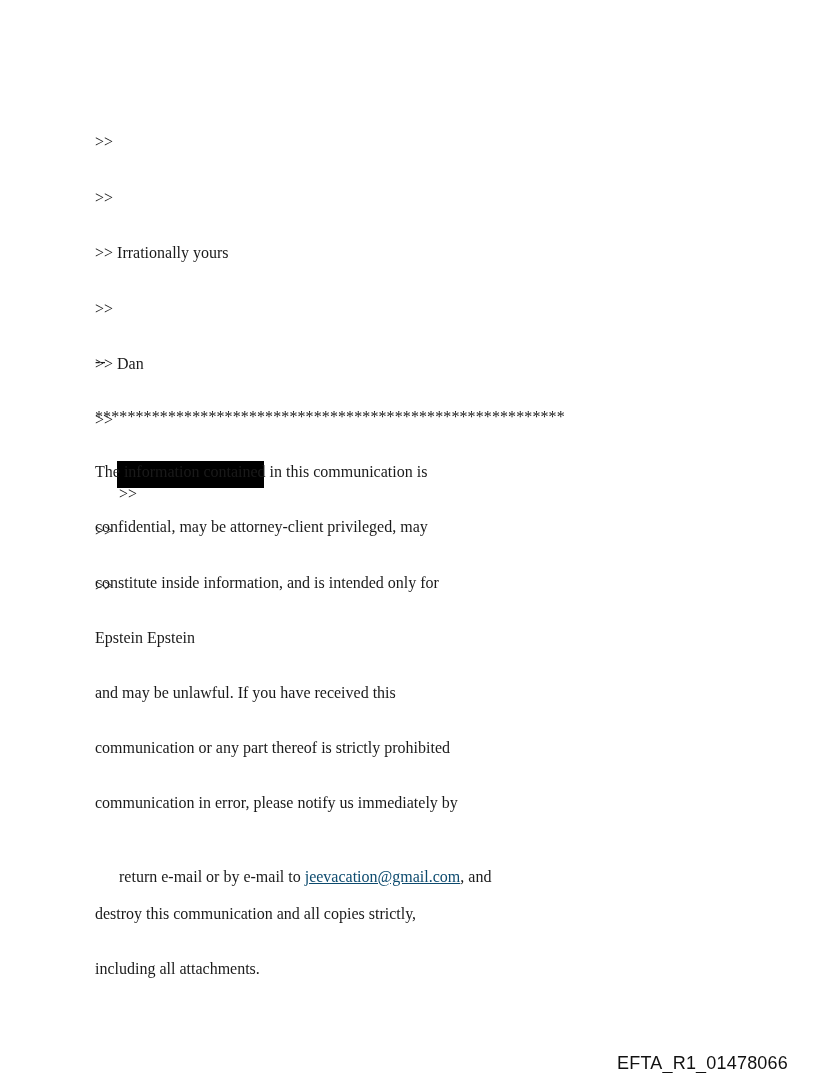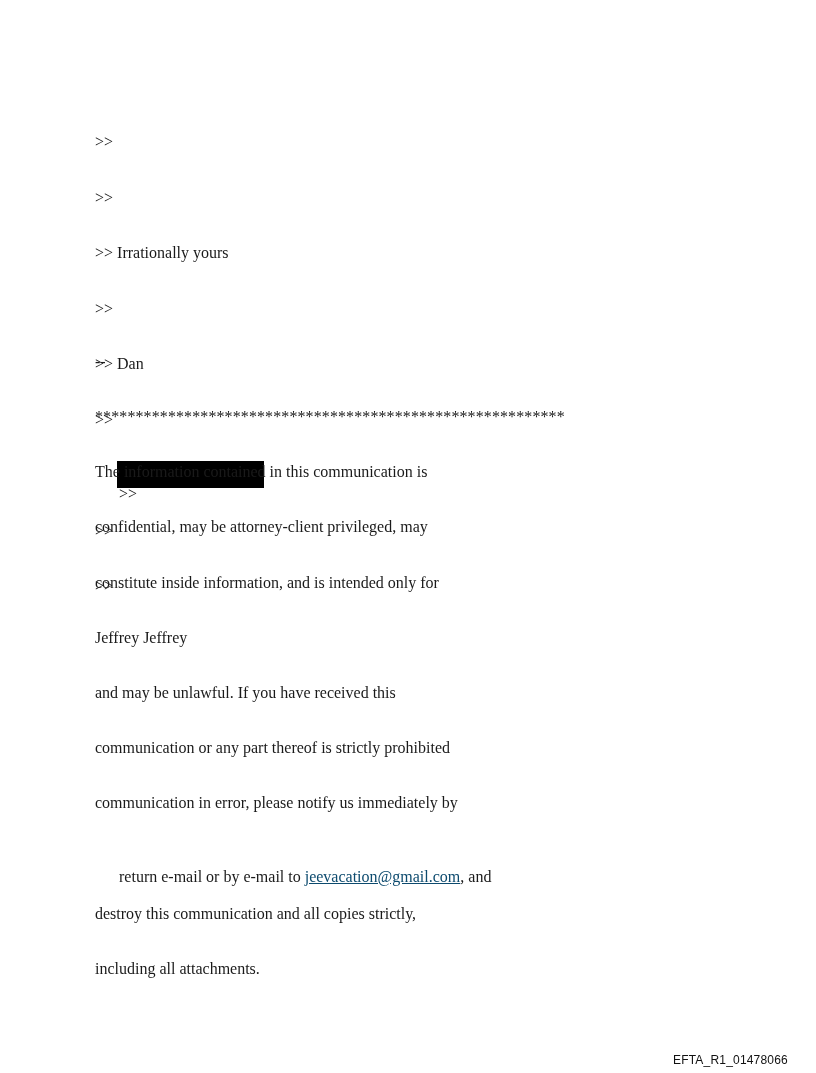--- a/index.html
+++ b/index.html
@@ -52,21 +52,21 @@
   }
   .email-link {
     color: #0c4a6e;
     text-decoration: underline;
   }
   .bates {
     position: absolute;
     top: 1053px;
     right: 28px;
     font-family: "Liberation Sans", sans-serif;
-    font-size: 12px;
+    font-size: 18px;
     color: #111111;
     letter-spacing: 0.2px;
   }
 </style>
 </head>
 <body>
 
 <div class="page">
 
   <div class="quote-block">
@@ -83,21 +83,21 @@
     <div class="q-line">&gt;&gt;</div>
     <div class="q-line">&gt;&gt;</div>
   </div>
 
   <div class="disclaimer">
     <div class="d-line">--</div>
     <div class="d-line asterisk-line">**********************************************************</div>
     <div class="d-line">The information contained in this communication is</div>
     <div class="d-line">confidential, may be attorney-client privileged, may</div>
     <div class="d-line">constitute inside information, and is intended only for</div>
-    <div class="d-line">Jeffrey Jeffrey</div>
+    <div class="d-line">Epstein Epstein</div>
     <div class="d-line">and may be unlawful. If you have received this</div>
     <div class="d-line">communication or any part thereof is strictly prohibited</div>
     <div class="d-line">communication in error, please notify us immediately by</div>
     <div class="d-line">
       <span>return e-mail or by e-mail to </span><span class="email-link">jeevacation@gmail.com</span><span>, and</span>
     </div>
     <div class="d-line">destroy this communication and all copies strictly,</div>
     <div class="d-line">including all attachments.</div>
   </div>
 

